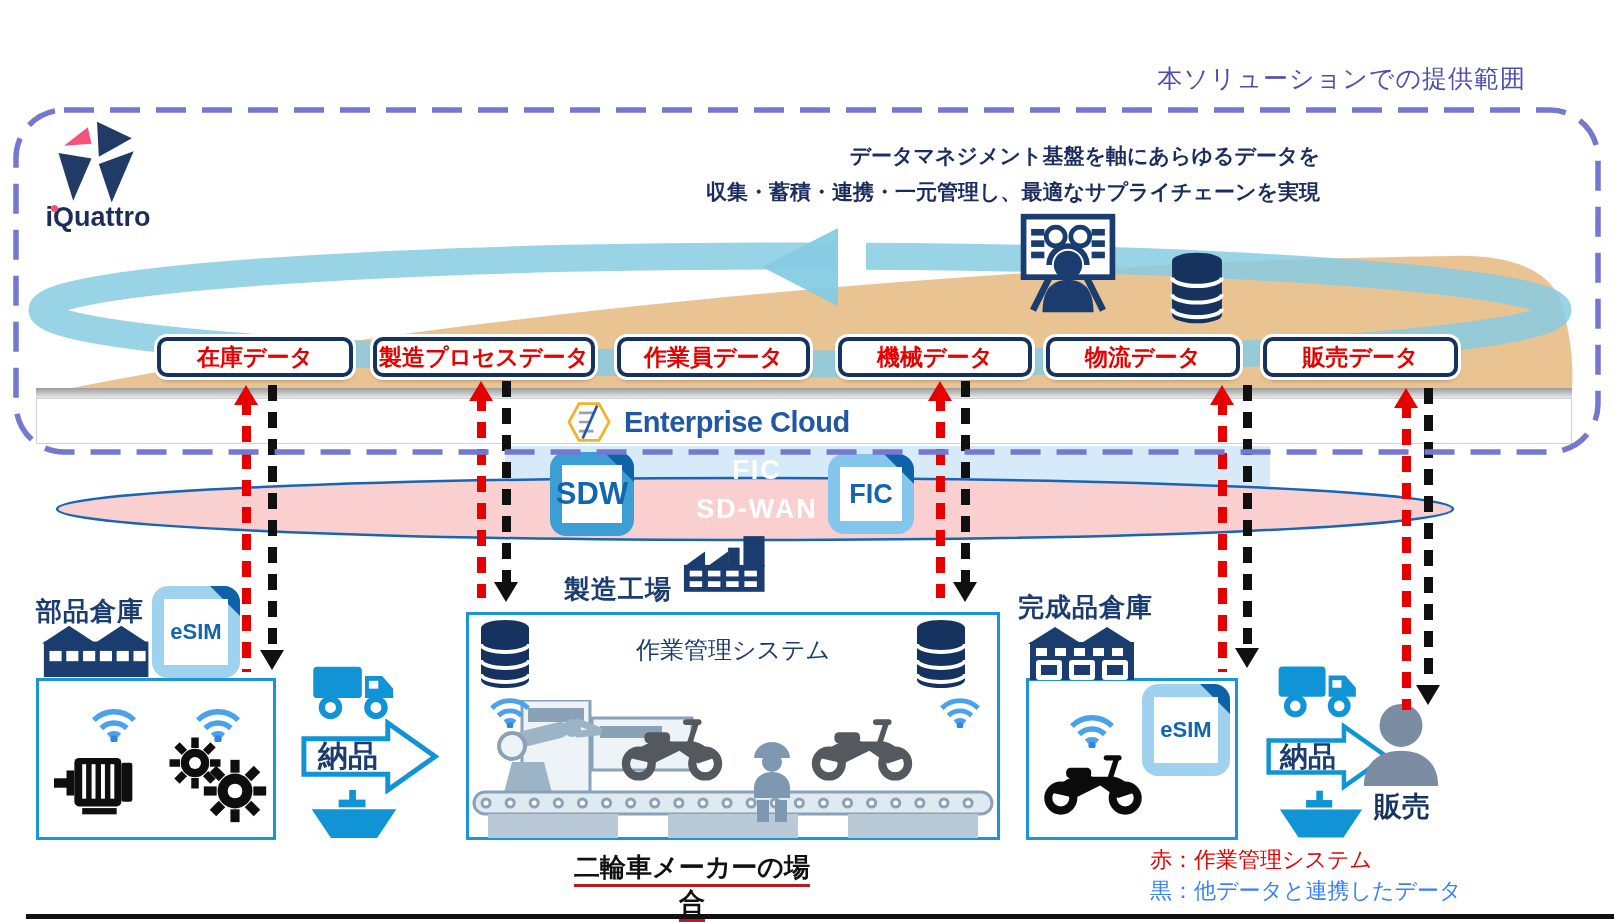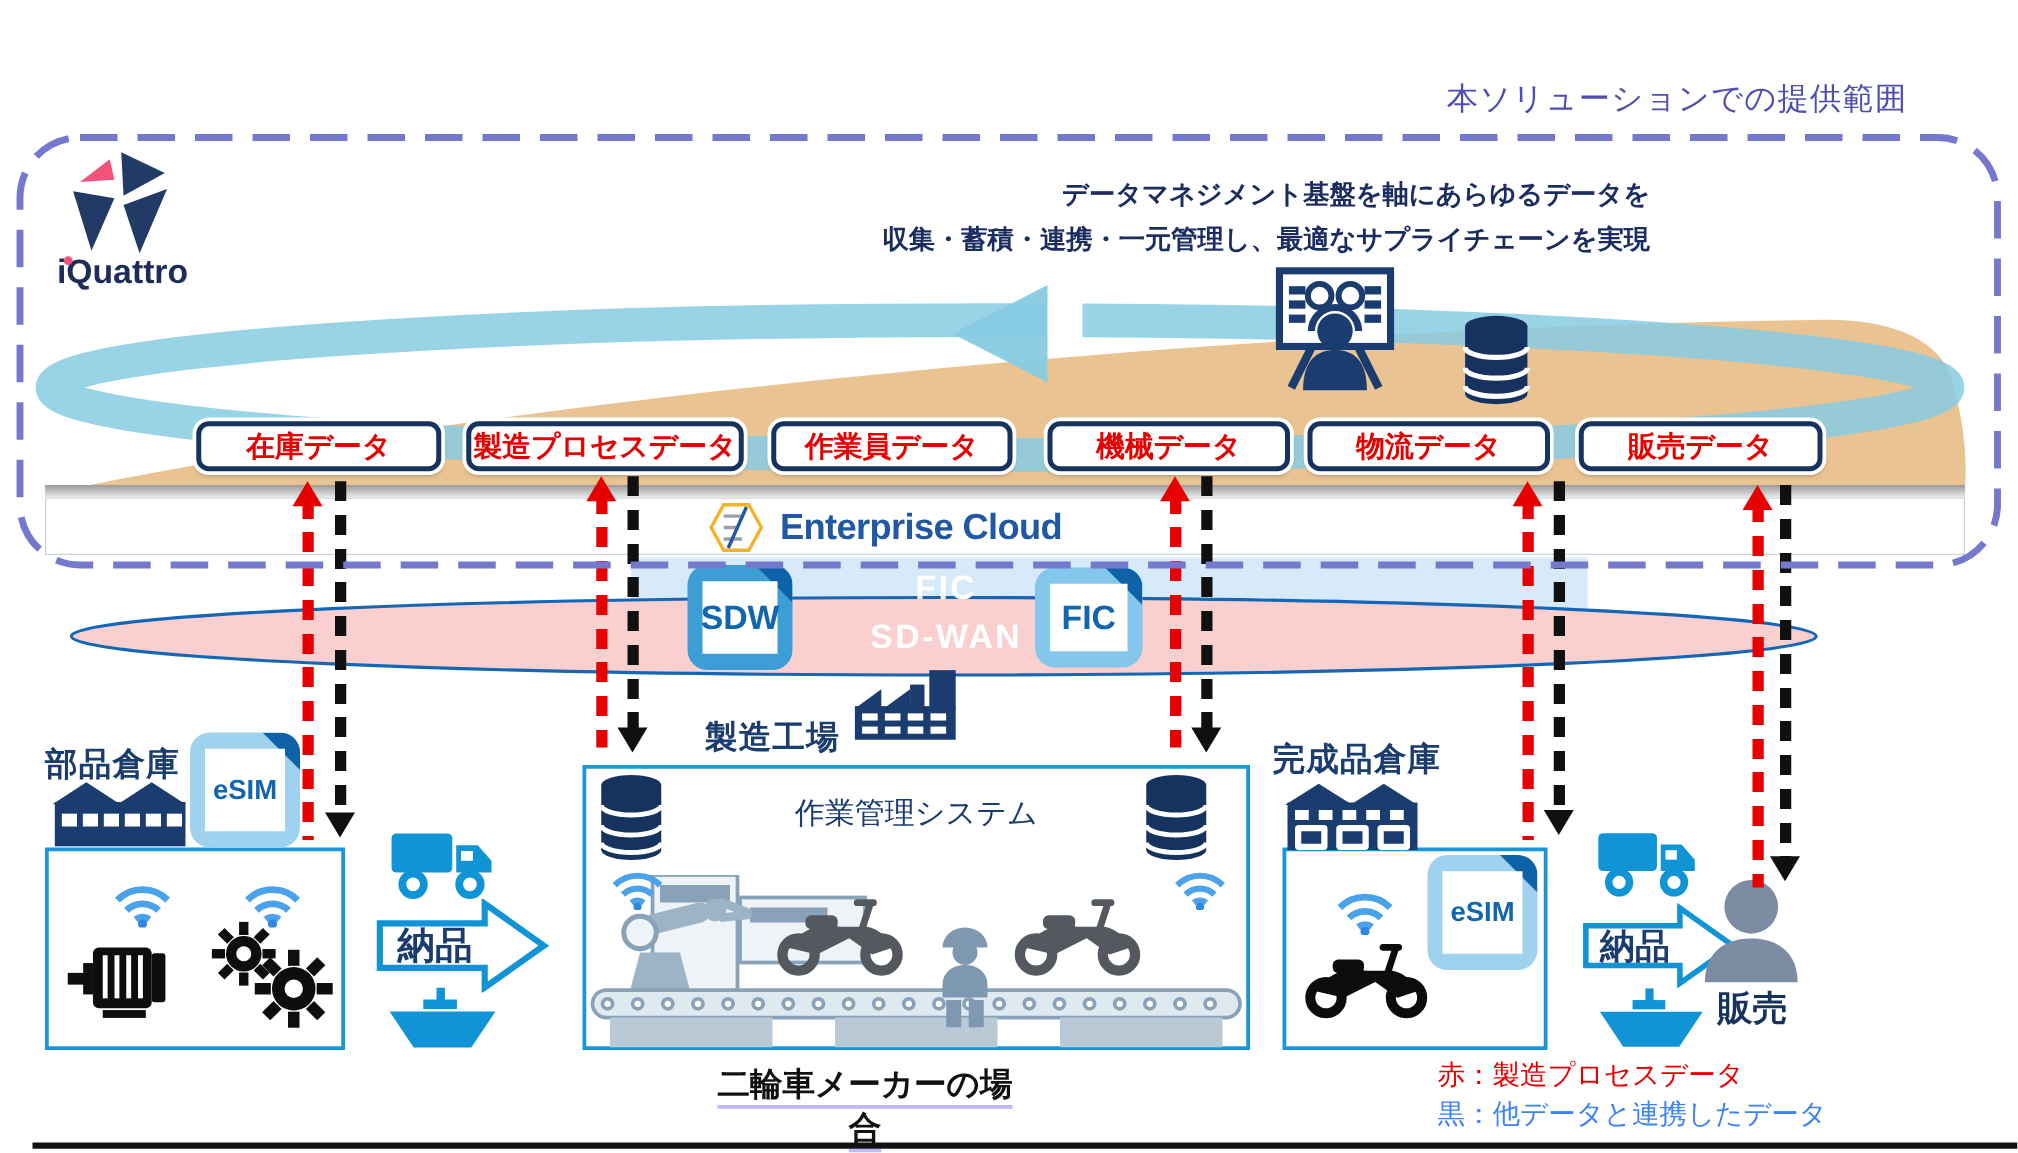--- a/index.html
+++ b/index.html
@@ -40,21 +40,21 @@
   .varr.blk .ln{top:0;bottom:14px;background:repeating-linear-gradient(to bottom,#101010 0 16px,rgba(0,0,0,0) 16px 27px)}
   .varr.blk .head{position:absolute;bottom:0;left:-8px;width:0;height:0;border-left:12px solid transparent;border-right:12px solid transparent;border-top:20px solid #101010}
 
   .sitebox{position:absolute;background:#fff;border:3px solid #1a96d8;z-index:4}
   .sitelabel{position:absolute;font-weight:800;color:#1b3c6e;font-size:26px;z-index:5;letter-spacing:1px;white-space:nowrap}
   .sys-title{position:absolute;left:466px;top:634px;width:534px;text-align:center;font-size:24px;font-weight:400;color:#1b3c6e;z-index:5}
   .deliv-label{position:absolute;z-index:6;text-align:center;font-weight:700;color:#1b3c6e}
   .sales-label{position:absolute;left:1352px;top:788px;width:100px;text-align:center;font-size:28px;font-weight:800;color:#16335f;z-index:5}
 
   .caption{position:absolute;left:562px;top:850px;width:260px;text-align:center;font-size:26px;font-weight:800;color:#111;z-index:5}
-  .caption span{border-bottom:3px solid #c4b5fd;padding-bottom:2px}
+  .caption span{border-bottom:3px solid #b91c1c;padding-bottom:2px}
   .legend-red{position:absolute;left:1150px;top:845px;font-size:22px;color:#e60000;z-index:5}
   .legend-black{position:absolute;left:1150px;top:876px;font-size:22px;color:#3b82f6;z-index:5}
   .bottom-line{position:absolute;left:26px;top:914px;width:1588px;height:5px;background:#111;z-index:5}
 </style>
 </head>
 <body>
 
 <div class="stage">
 
   <svg class="layer" style="z-index:1" viewBox="0 0 1614 922">
@@ -129,21 +129,21 @@
 
   <div class="fic-band"></div>
   <svg class="layer" style="z-index:4" viewBox="0 0 1614 922">
     <ellipse cx="755" cy="509" rx="698" ry="31" fill="#f9cfcf" stroke="#1566b4" stroke-width="2.5"></ellipse>
   </svg>
   <div class="band-label" style="left:712px;top:455px;width:90px;text-align:center">FIC</div>
   <div class="band-label" style="left:672px;top:494px;width:170px;text-align:center">SD-WAN</div>
 
   <div class="chip" style="left:550px;top:452px;width:84px;height:84px;background:#3d9ed6">
     <div class="fold"></div>
-    <div class="inner" style="font-size:27px">SDW</div>
+    <div class="inner" style="font-size:31px">SDW</div>
   </div>
   <div class="chip" style="left:828px;top:454px;width:86px;height:80px;background:#85c6ec">
     <div class="fold"></div>
     <div class="inner" style="font-size:27px">FIC</div>
   </div>
 
   <div class="varr red" style="left:242px;top:385px;height:287px">
       <div class="head"></div>
       <div class="ln"></div>
     </div>
@@ -412,17 +412,17 @@
     <polygon points="2,20 90,20 70,50 22,50" fill="#1094d6"></polygon>
   </svg>
 
   <svg class="abs" style="left:1360px;top:700px;z-index:5" width="82" height="86" viewBox="0 0 84 88">
     <circle cx="42" cy="26" r="22" fill="#7b8ca3"></circle>
     <path d="M4,88 C4,62 22,52 42,52 C62,52 80,62 80,88 Z" fill="#7b8ca3"></path>
   </svg>
   <div class="sales-label">販売</div>
 
   <div class="caption"><span>二輪車メーカーの場合</span></div>
-  <div class="legend-red">赤：製造プロセスデータ</div>
+  <div class="legend-red">赤：作業管理システム</div>
   <div class="legend-black">黒：他データと連携したデータ</div>
   <div class="bottom-line"></div>
 
 </div>
 
 </body></html>

